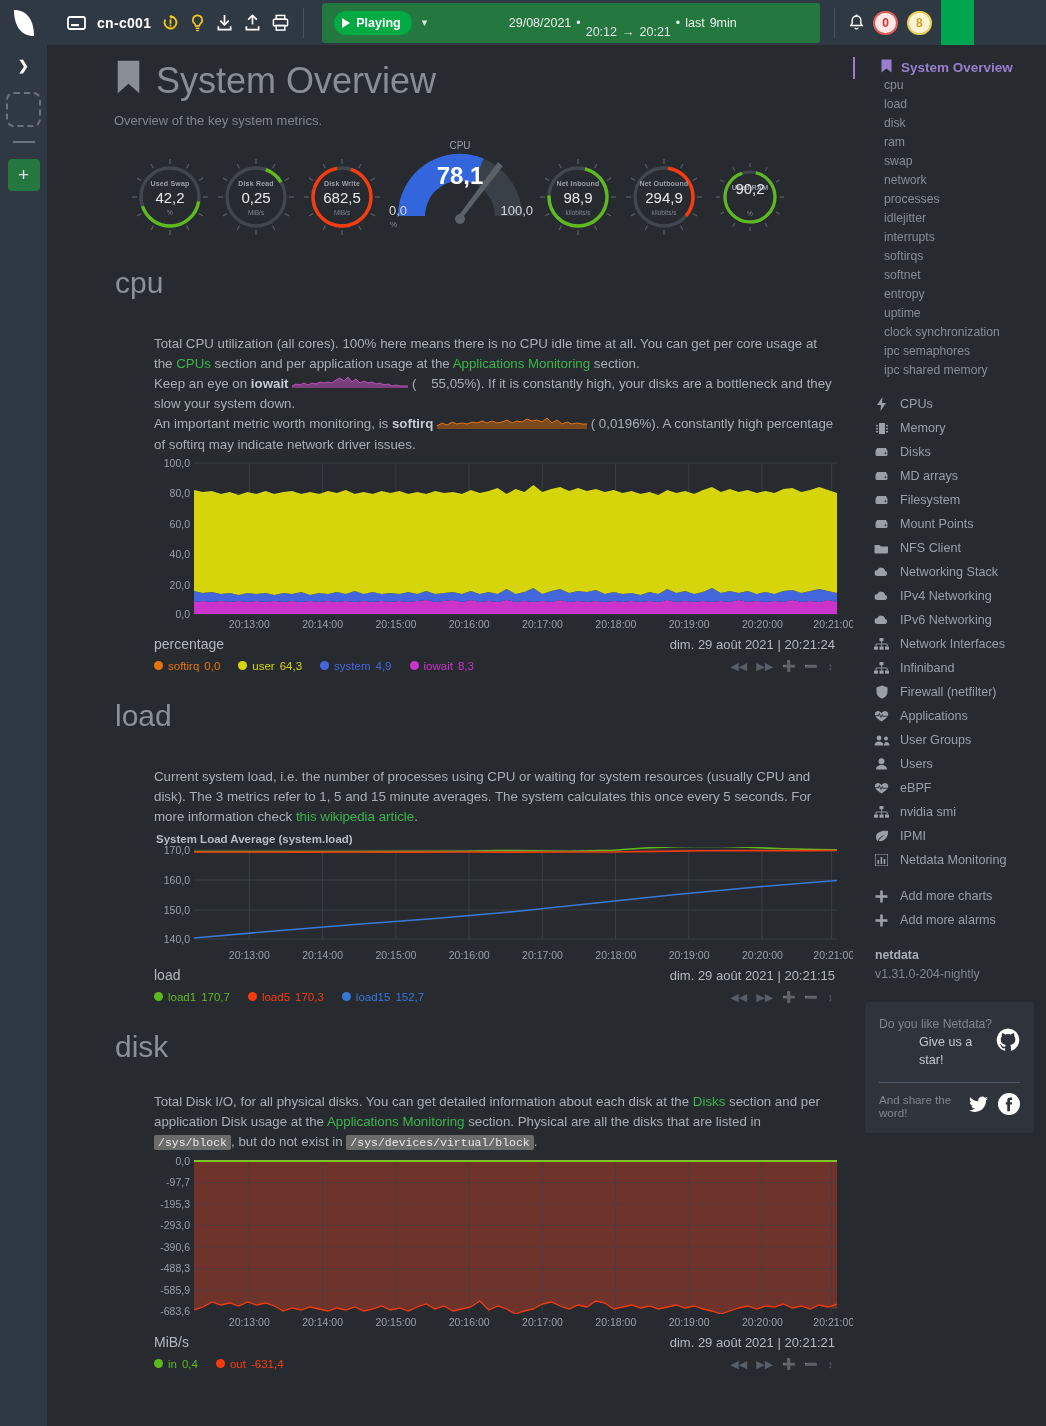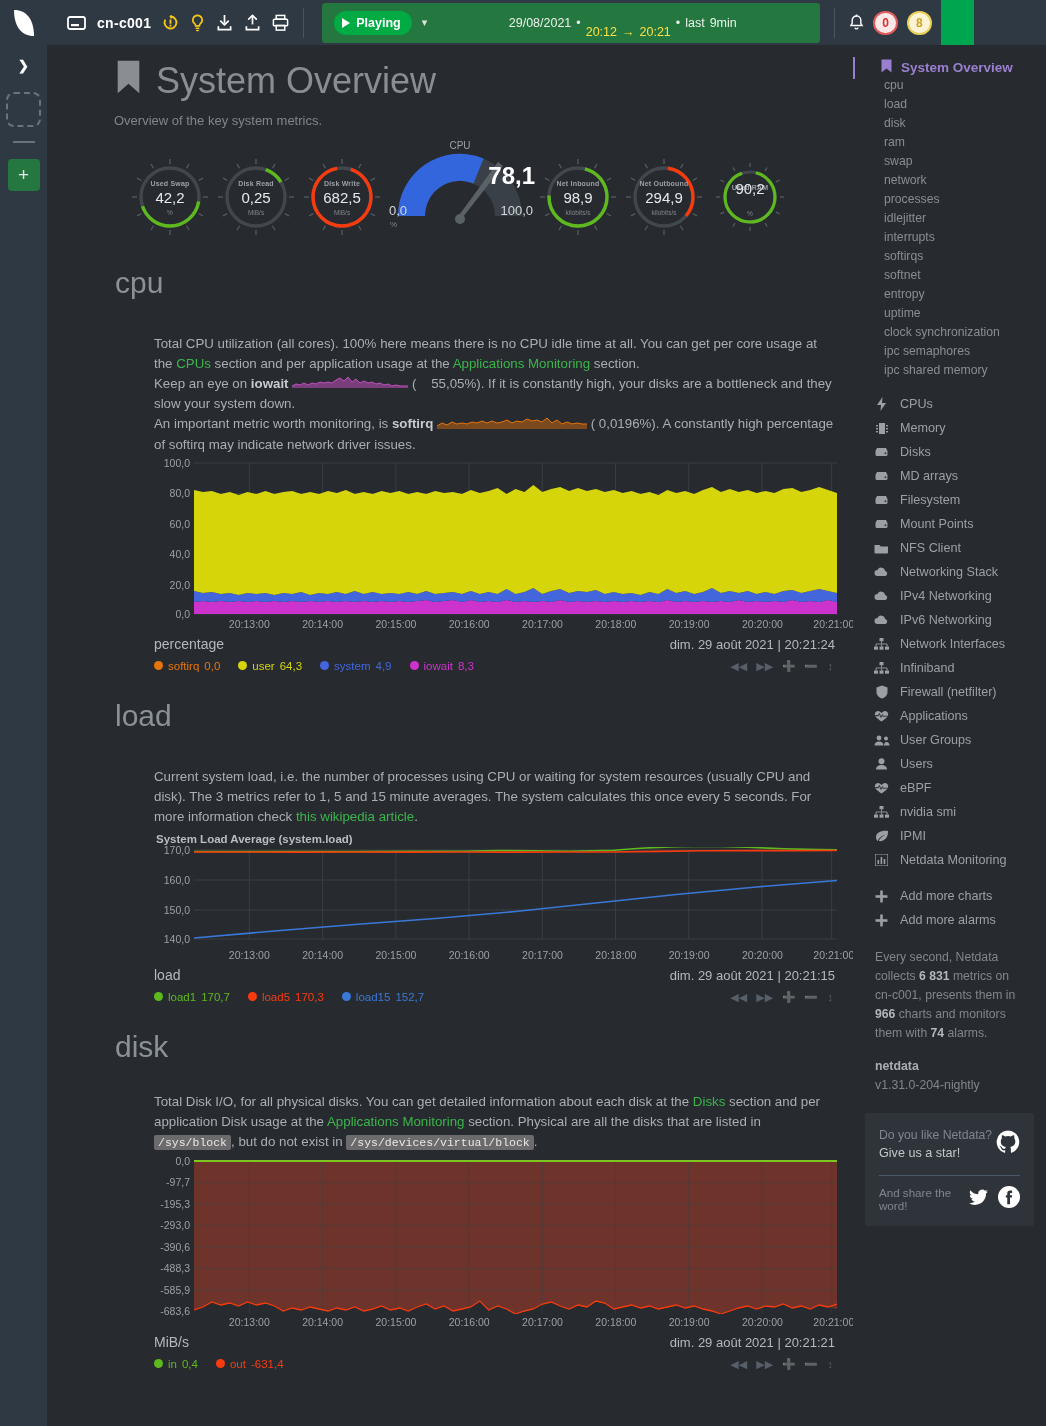--- a/index.html
+++ b/index.html
@@ -58,21 +58,21 @@
   }
   .play-tri {
     width: 0; height: 0; border-left: 8px solid #fff;
     border-top: 5px solid transparent; border-bottom: 5px solid transparent;
   }
   .caret-dn { color: #d8e5dc; font-size: 11px; }
   .time-text {
     flex: 1; text-align: center; color: #eaf2ec; font-size: 12.5px;
     display: flex; align-items: center; justify-content: center; gap: 5px; white-space: nowrap;
   }
-  .time-dim { color: #fde047; margin-top: 19px; }
+  .time-dim { color: #e5e5e5; margin-top: 19px; }
   .tb-right { display: flex; align-items: center; gap: 9px; padding-right: 0; }
   .badge {
     min-width: 24px; height: 24px; border-radius: 12px; font-size: 12px; font-weight: bold;
     display: flex; align-items: center; justify-content: center; padding: 0 7px;
   }
   .badge-crit { background: #fde7e7; color: #db2e2e; border: 2px solid #e05c5c; }
   .badge-warn { background: #fdf4d4; color: #c9a227; border: 2px solid #e8cf5a; }
   .green-block { width: 33px; height: 45px; background: #00a550; }
 
   
@@ -97,21 +97,21 @@
   }
   .g-val {
     position: absolute; left: 0; right: 0; text-align: center; color: #e6e9ec;
     font-size: 15px; top: 35px;
   }
   .g-unit {
     position: absolute; left: 0; right: 0; text-align: center; color: #7e858b;
     font-size: 6.5px; top: 55px;
   }
   .cpu-g-title { position: absolute; left: 0; right: 0; top: 0; text-align: center; color: #9aa0a6; font-size: 10px; }
-  .cpu-g-val { position: absolute; left: 0; right: 0; top: 22px; text-align: right; color: #fff; font-size: 24px; font-weight: bold;}
+  .cpu-g-val { position: absolute; left: 0; right: 0; top: 22px; text-align: center; color: #fff; font-size: 24px; font-weight: bold;}
   .cpu-g-min { position: absolute; left: 4px; top: 63px; color: #d3d7da; font-size: 13px; }
   .cpu-g-minu { position: absolute; left: 5px; top: 80px; color: #7e858b; font-size: 8px; }
   .cpu-g-max { position: absolute; right: 2px; top: 63px; color: #d3d7da; font-size: 13px; }
 
   
   .section { padding-left: 68px; padding-right: 16px; }
   .sec-h { color: #8b9198; font-size: 30px; font-weight: normal; margin-top: 26px; }
   .sec-p { color: #a9aeb3; font-size: 13.3px; line-height: 20px; margin-top: 34px; padding-left: 39px; }
   .sec-p.tight { margin-top: 28px; }
   a.lnk { color: #3bb54a; text-decoration: none; }
@@ -176,21 +176,21 @@
     padding: 16px 22px 0 22px; color: #80868c; font-size: 12.2px; line-height: 19px;
   }
   .rsb-info b { color: #b2b8bd; }
   .rsb-ver { padding: 14px 31px 0 22px; color: #80868c; font-size: 12.3px; line-height: 19px; }
   .rsb-ver b { color: #a8aeb4; }
   .social {
     margin: 18px 12px 0 12px; background: #2e343a; border-radius: 3px; padding: 13px 14px 14px 14px;
   }
   .soc-row1 { display: flex; justify-content: space-between; align-items: center; }
   .soc-t1 { color: #80868c; font-size: 12.2px; line-height: 18px; }
-  .soc-t2 { color: #c3c8cc; font-size: 12.6px; line-height: 18px; }
+  .soc-t2 { color: #c3c8cc; font-size: 12.6px; line-height: 18px; margin-left: 40px; }
   .soc-hr { height: 1px; background: #4a5a6a; margin: 13px 0 10px 0; }
   .soc-row2 { display: flex; justify-content: space-between; align-items: center; }
   .soc-lbl { color: #80868c; font-size: 11.6px; }
   .soc-ic { display: flex; gap: 10px; align-items: center; }
 </style>
 </head>
 <body>
 
 <div class="left-rail">
   <div class="rail-logo">
@@ -975,23 +975,20 @@
       <span class="si-ic">
           <svg width="13" height="13" viewBox="0 0 13 13">
             <rect x="5.2" y="0.5" width="2.6" height="12" fill="#9aa0a6"></rect>
             <rect x="0.5" y="5.2" width="12" height="2.6" fill="#9aa0a6"></rect>
           </svg>
         </span>
       <span>Add more alarms</span>
     </div>
   </div>
 
-  <div class="rsb-info">
-    <span>Every second, Netdata collects </span><b>6 831</b><span> metrics on cn-c001, presents them in </span><b>966</b><span> charts and monitors them with </span><b>74</b><span> alarms.</span>
-  </div>
 
   <div class="rsb-ver">
     <b>netdata</b><br>
     <span>v1.31.0-204-nightly</span>
   </div>
 
   <div class="social">
     <div class="soc-row1">
       <div>
         <div class="soc-t1">Do you like Netdata?</div>

